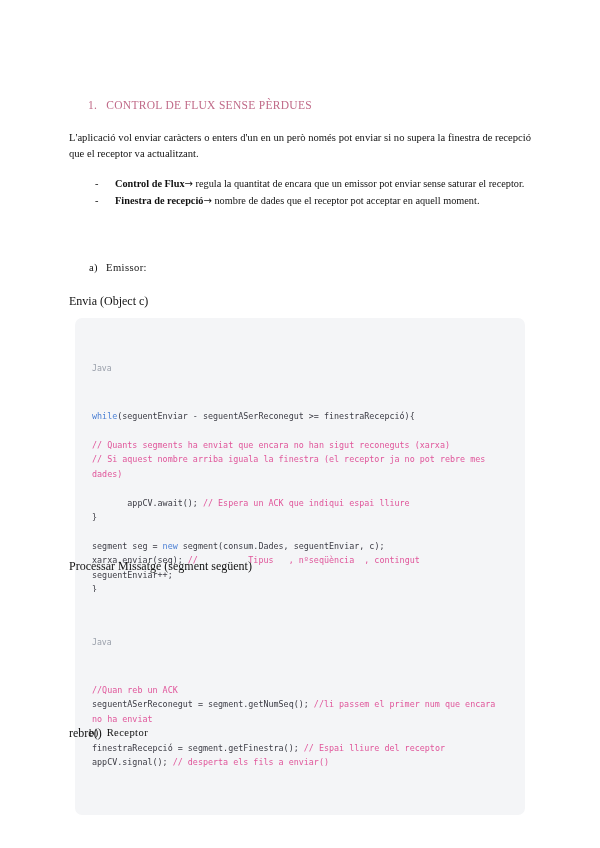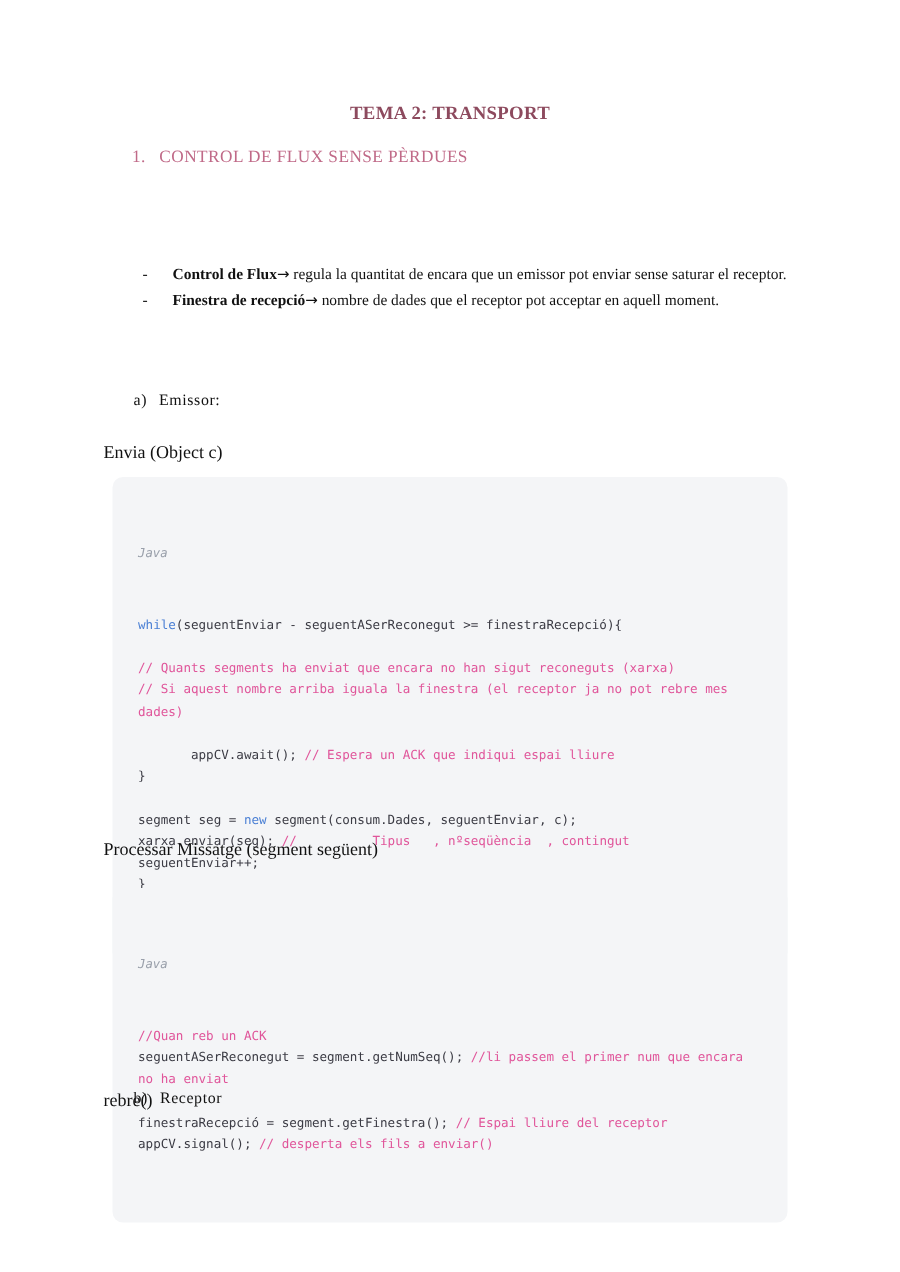--- a/index.html
+++ b/index.html
@@ -131,40 +131,39 @@
     white-space: pre-wrap;
   }
   #codeblock-1 { top: 318px; }
   #codeblock-2 { top: 592px; }
 
   .lang-label {
     color: #9aa0ab;
     font-size: 8.2px;
     margin-bottom: 5px;
     display: block;
-    font-style: italic;
   }
   .code-line { display: block; min-height: 14px; }
   .code-line.blank { min-height: 14px; }
   .kw  { color: #4a7fd4; }
   .cmt { color: #e0559a; }
   .pln { color: #3b3b44; }
 </style>
 </head>
 <body>
 
 <div class="page">
 
-  <div class="doc-title">TEMA 2: TRANSPORT</div>
 
   <div class="section-heading">
     <span class="num">1.</span>
     <span class="txt">CONTROL DE FLUX SENSE PÈRDUES</span>
   </div>
 
+  <div class="body-para">L'aplicació vol enviar caràcters o enters d'un en un però només pot enviar si no supera la finestra de recepció que el receptor va actualitzant.</div>
 
   <div class="bullets">
     <div class="bullet-row">
       <span class="bullet-dash">-</span>
       <span class="bullet-text"><b>Control de Flux</b><span class="arrow">→</span> <span>regula la quantitat de encara que un emissor pot enviar sense saturar el receptor.</span></span>
     </div>
     <div class="bullet-row">
       <span class="bullet-dash">-</span>
       <span class="bullet-text"><b>Finestra de recepció</b><span class="arrow">→</span> <span>nombre de dades que el receptor pot acceptar en aquell moment.</span></span>
     </div>

